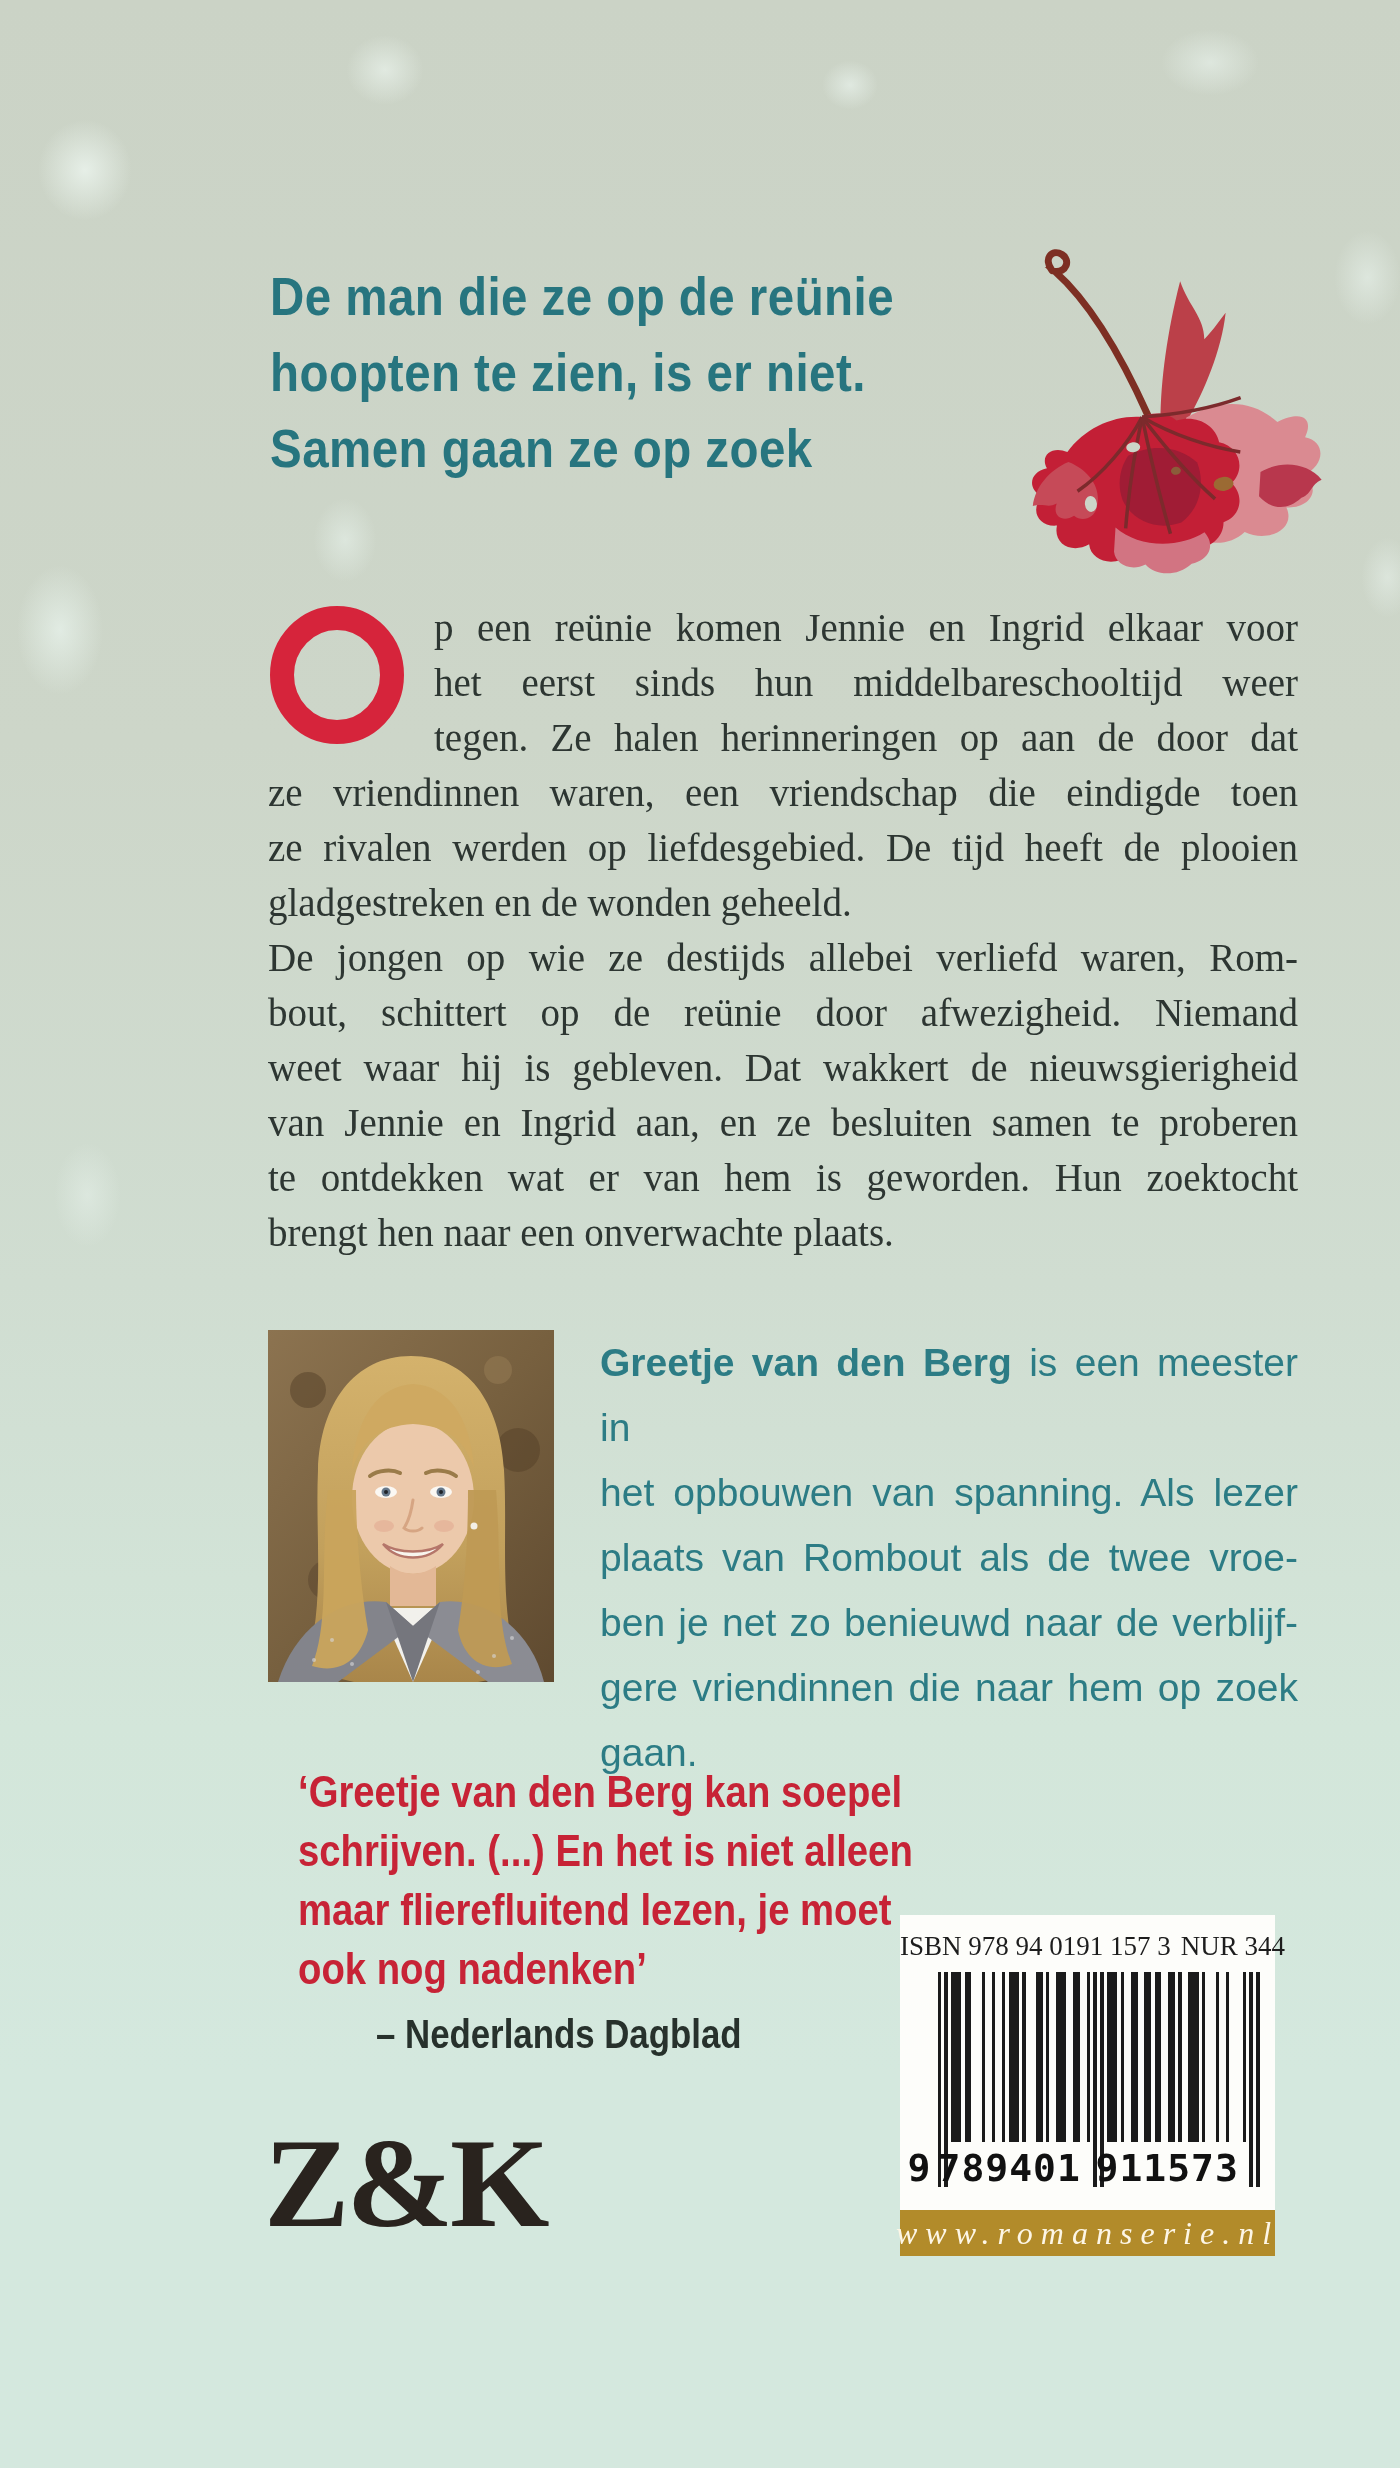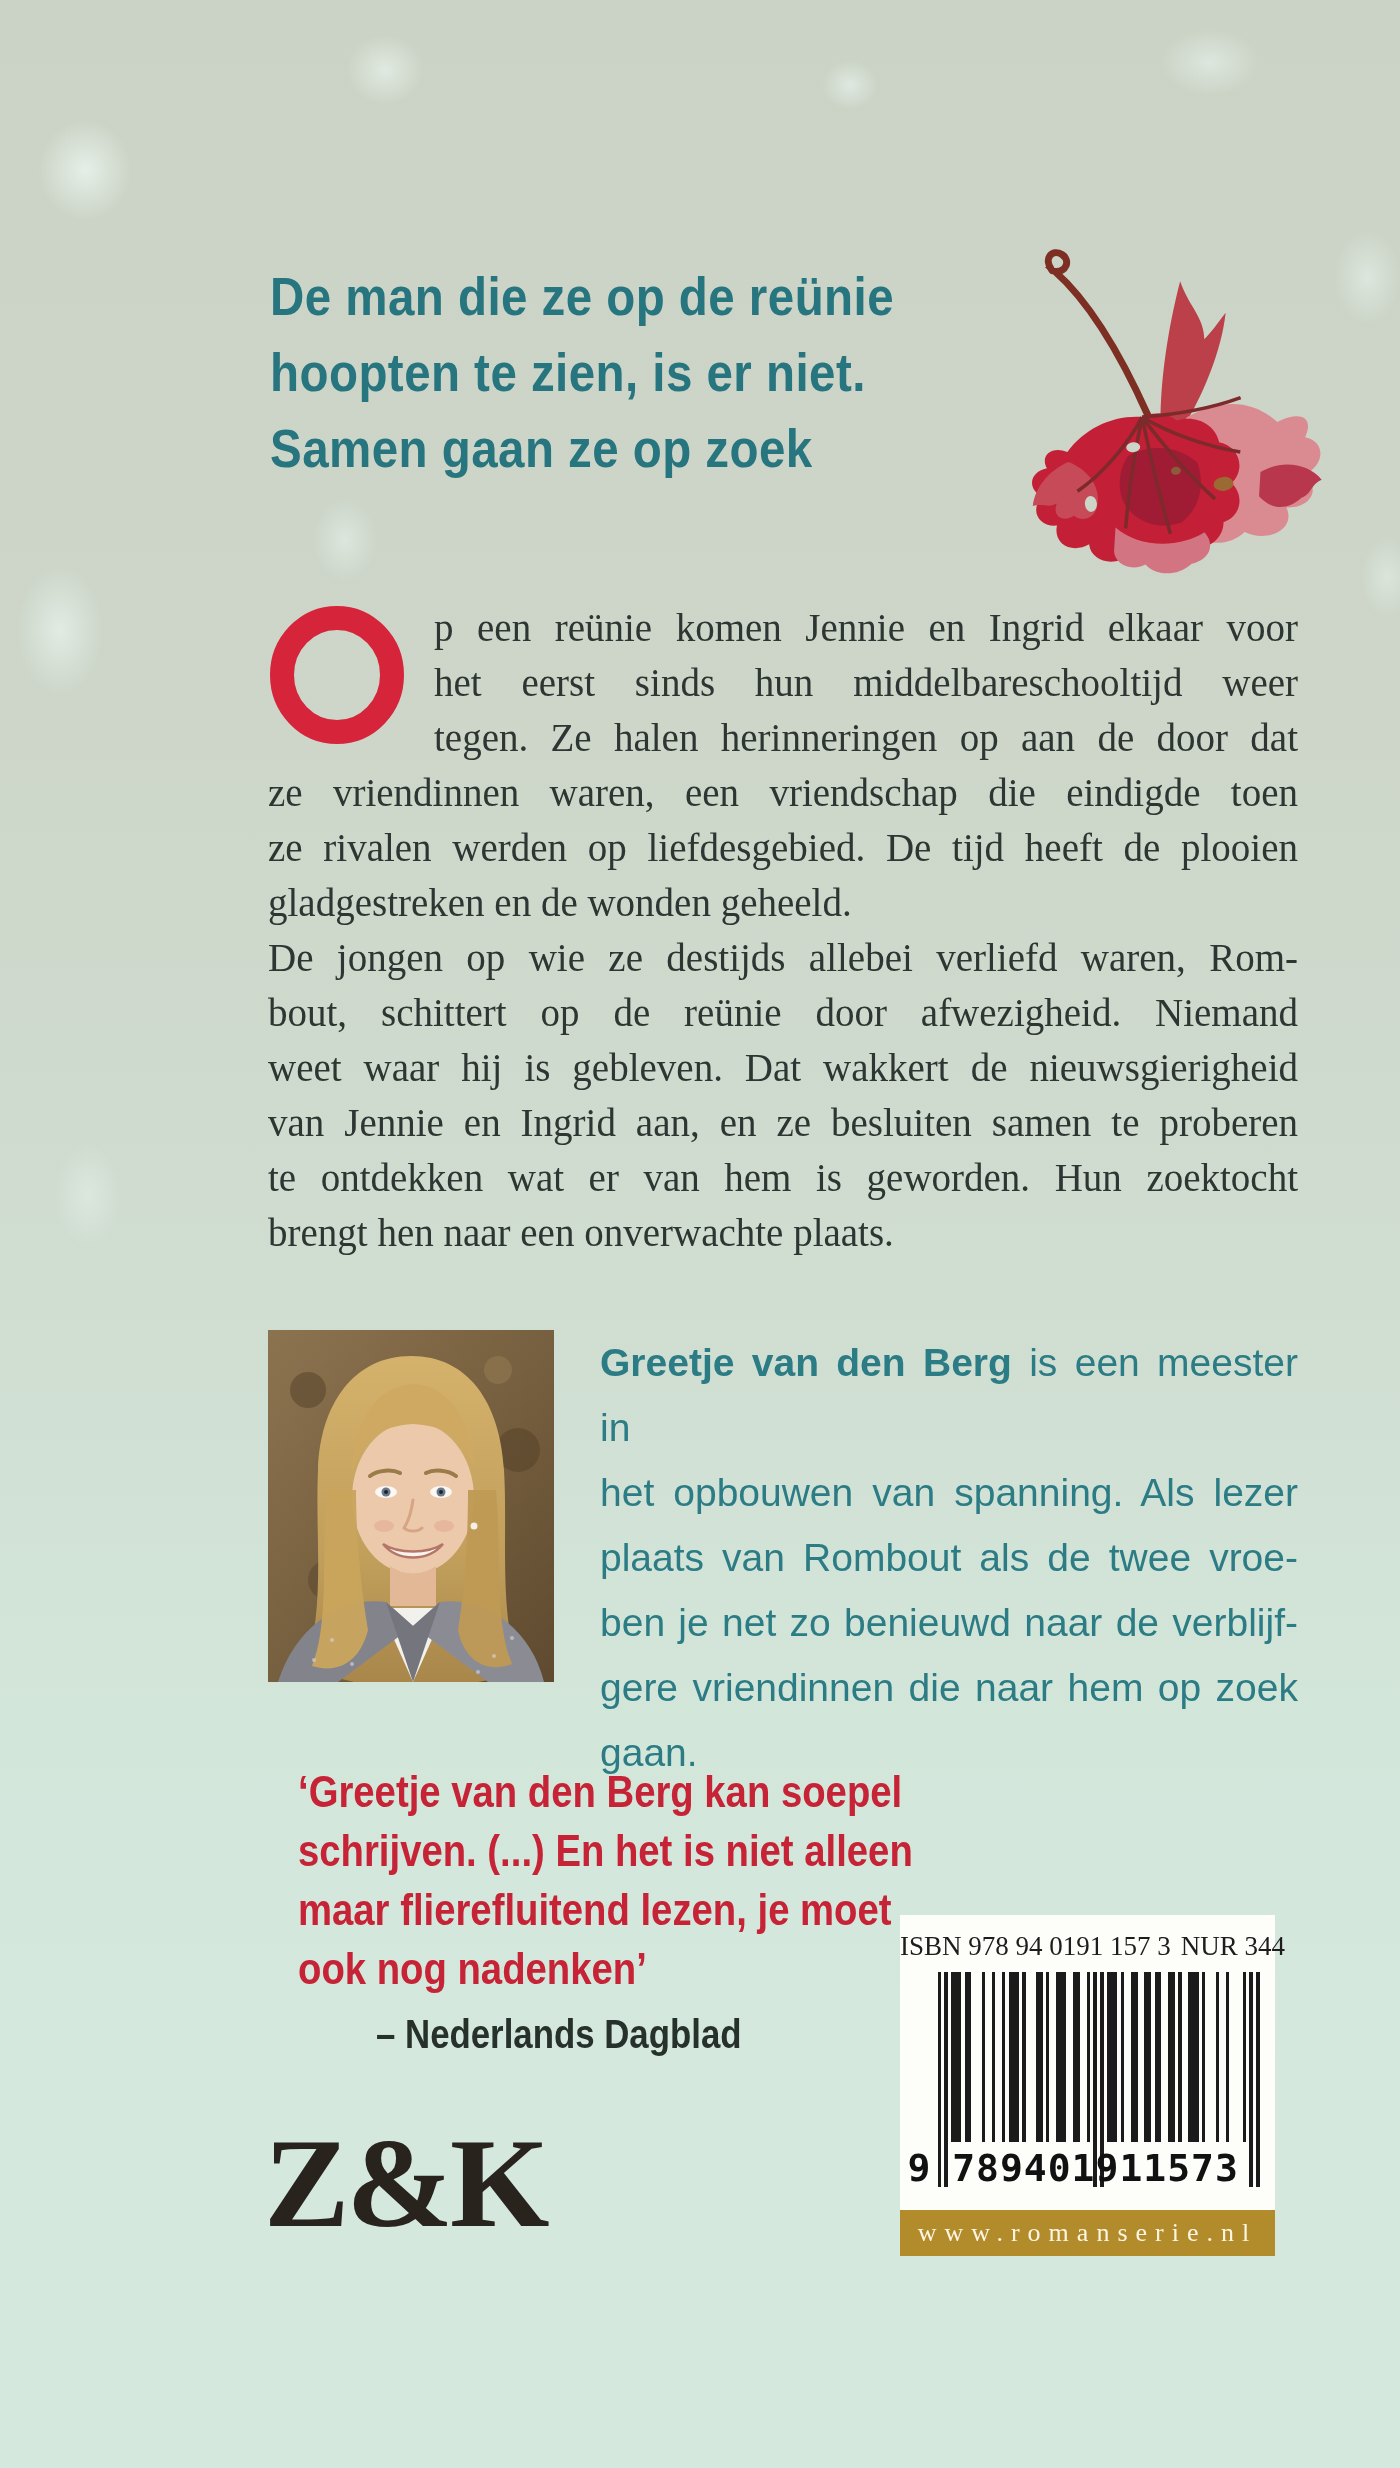--- a/index.html
+++ b/index.html
@@ -86,31 +86,31 @@
   #barcode-bars { position:absolute; left:30px; top:0; width:323px; height:215px; font-size:0; }
   #barcode-bars span { display:inline-block; width:3.4px; height:170px; vertical-align:top; }
   #barcode-bars span.on { background:#1b1b1b; }
   #barcode-bars span.guard { height:215px; }
   .barcode-digits {
     position:absolute; left:0; bottom:0; width:360px; display:flex; align-items:flex-end;
     font-family:"DejaVu Sans Mono", monospace; font-weight:bold; font-size:38px;
     color:#111; letter-spacing:1px; line-height:44px;
   }
   .bd-first { width:30px; flex:none; }
-  .bd-g1 { width:158px; flex:none; text-align:right; }
+  .bd-g1 { width:158px; flex:none; text-align:left; }
   .bd-g2 { width:164px; flex:none; text-align:left; }
 
   
   .gold-bar {
     left:900px; top:2210px; width:375px; height:46px; background:#b28b2a;
     display:flex; align-items:center; justify-content:center;
   }
   .gold-bar .url {
-    font-family:"Liberation Serif", serif; font-size:26px; color:#fdf6e6;
-    letter-spacing:8px; white-space:nowrap;
+    font-family:"Liberation Serif", serif; font-size:32px; color:#fdf6e6;
+    letter-spacing:8px; white-space:nowrap;font-style:italic;
   }
 
   
   .leaf { left:930px; top:150px; width:410px; height:430px; }
 </style>
 </head>
 <body>
 
 <div class="page">
 

